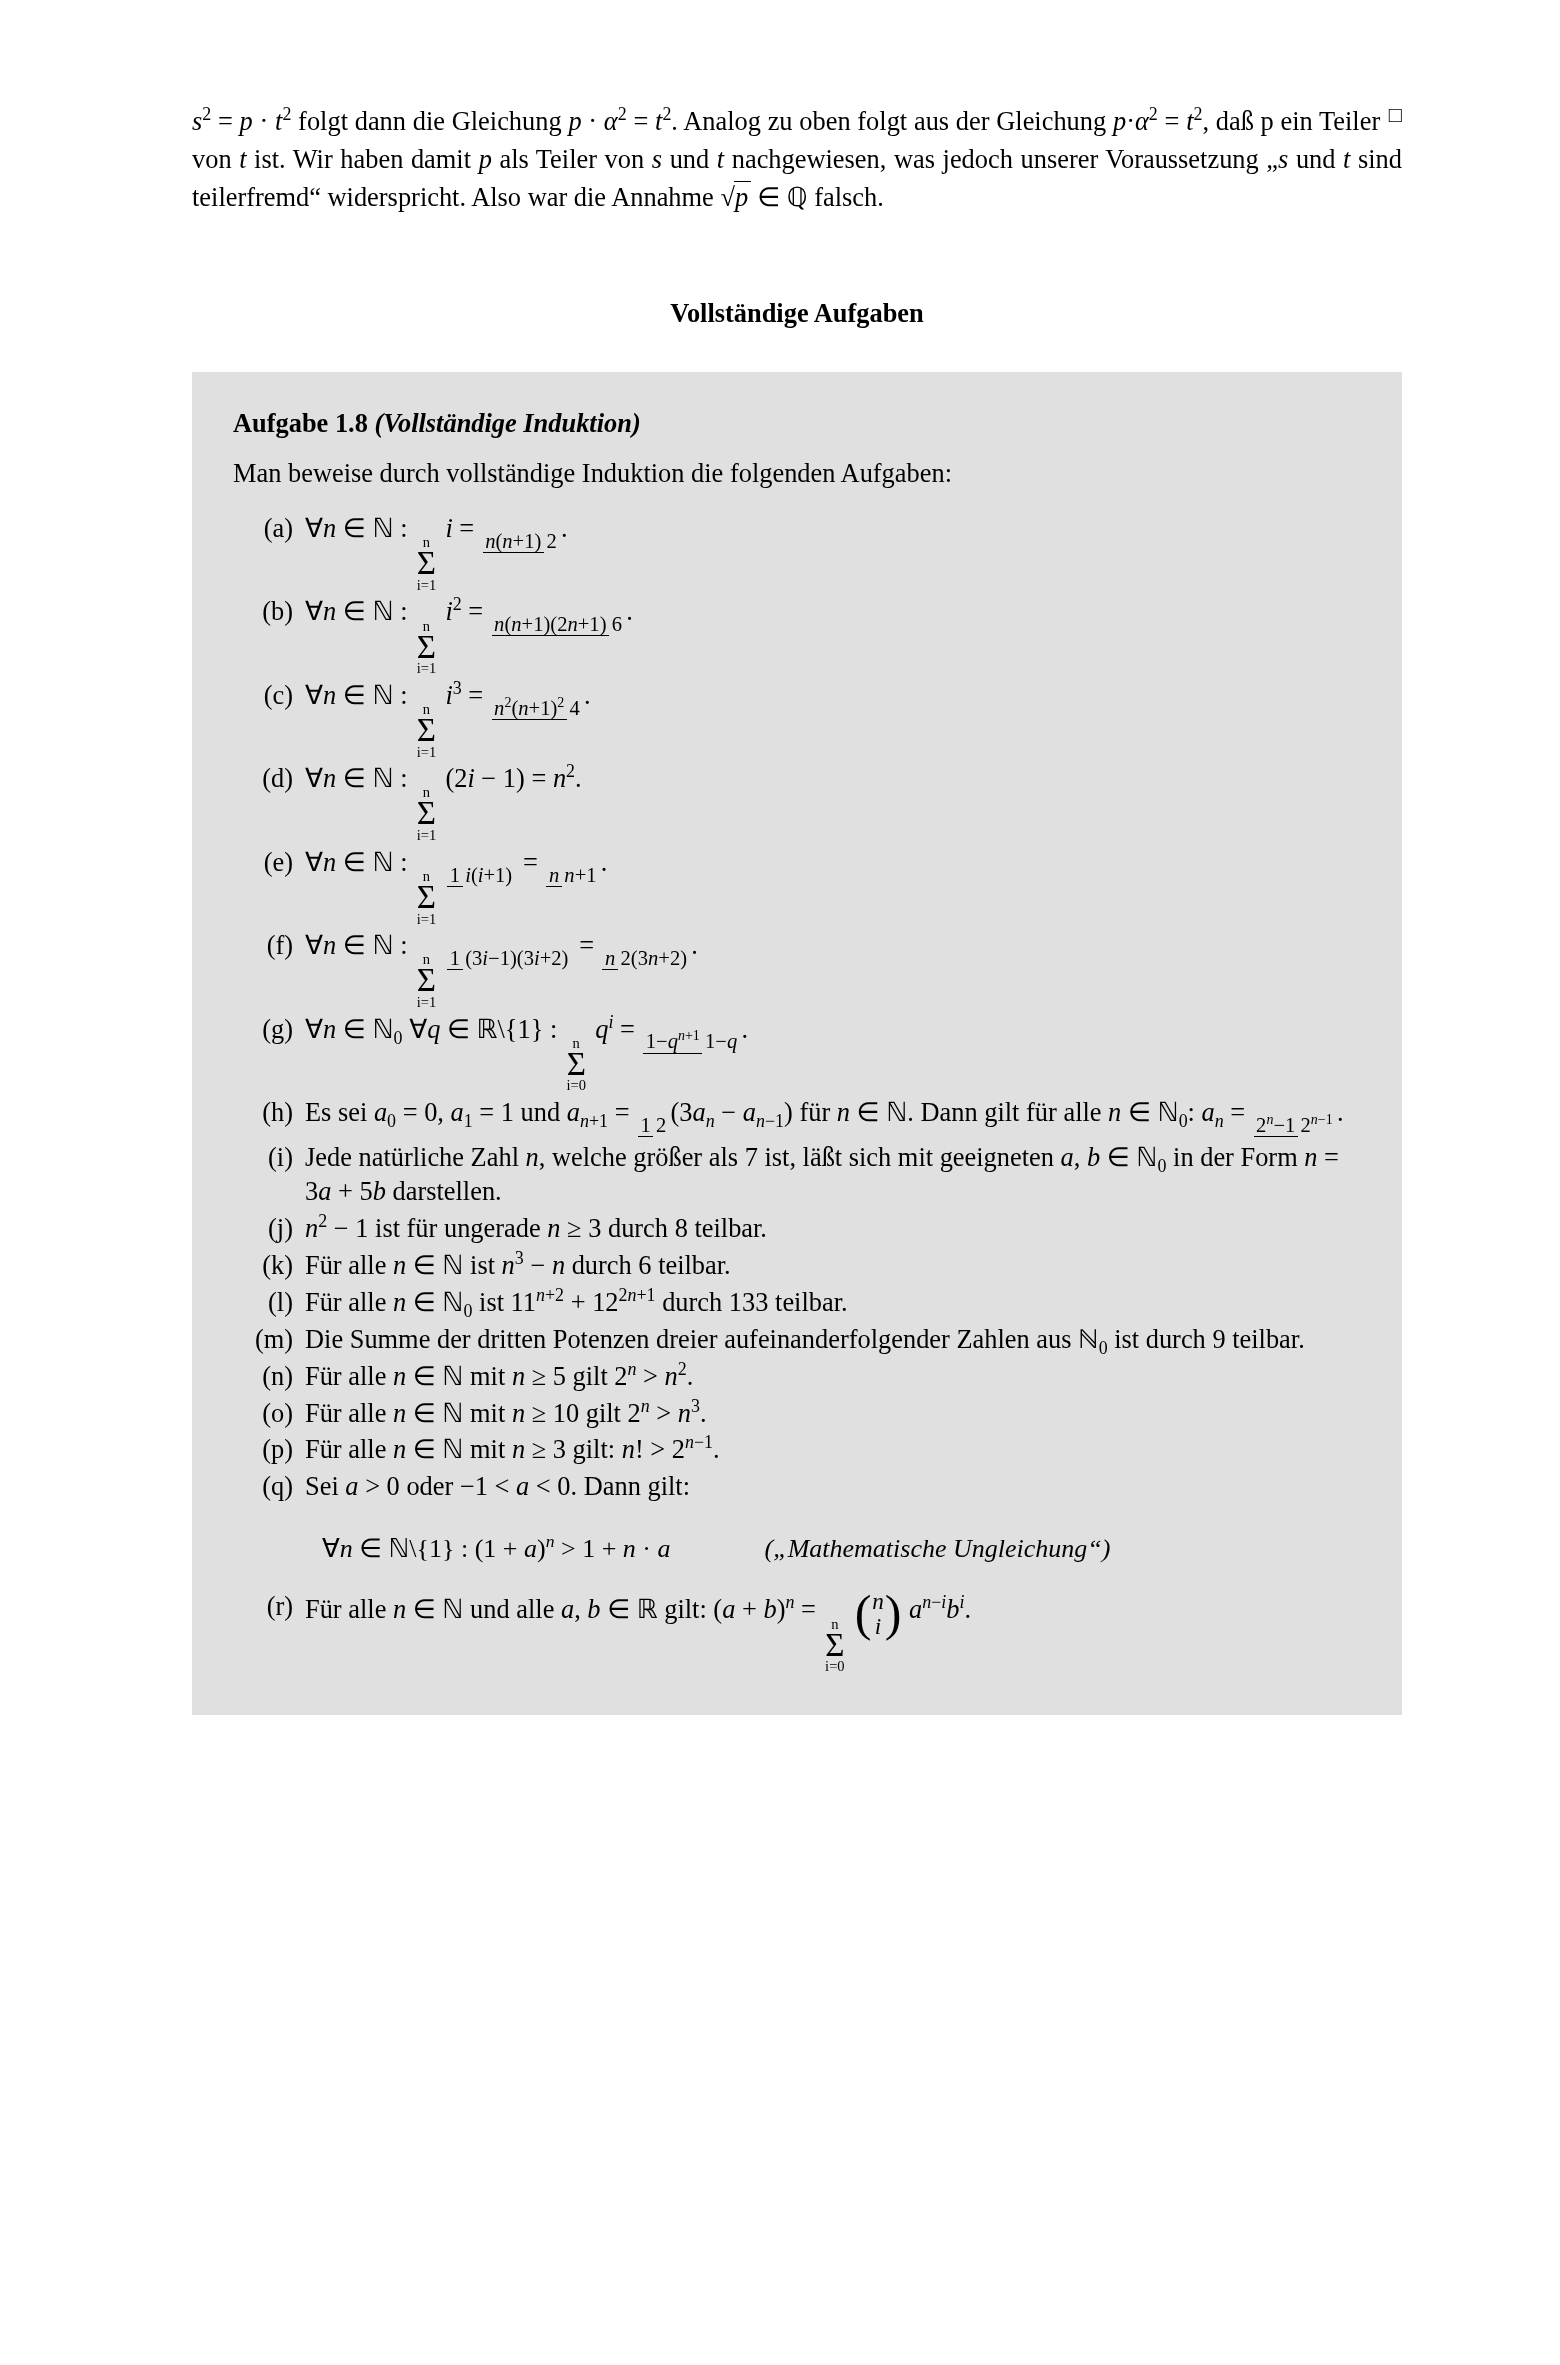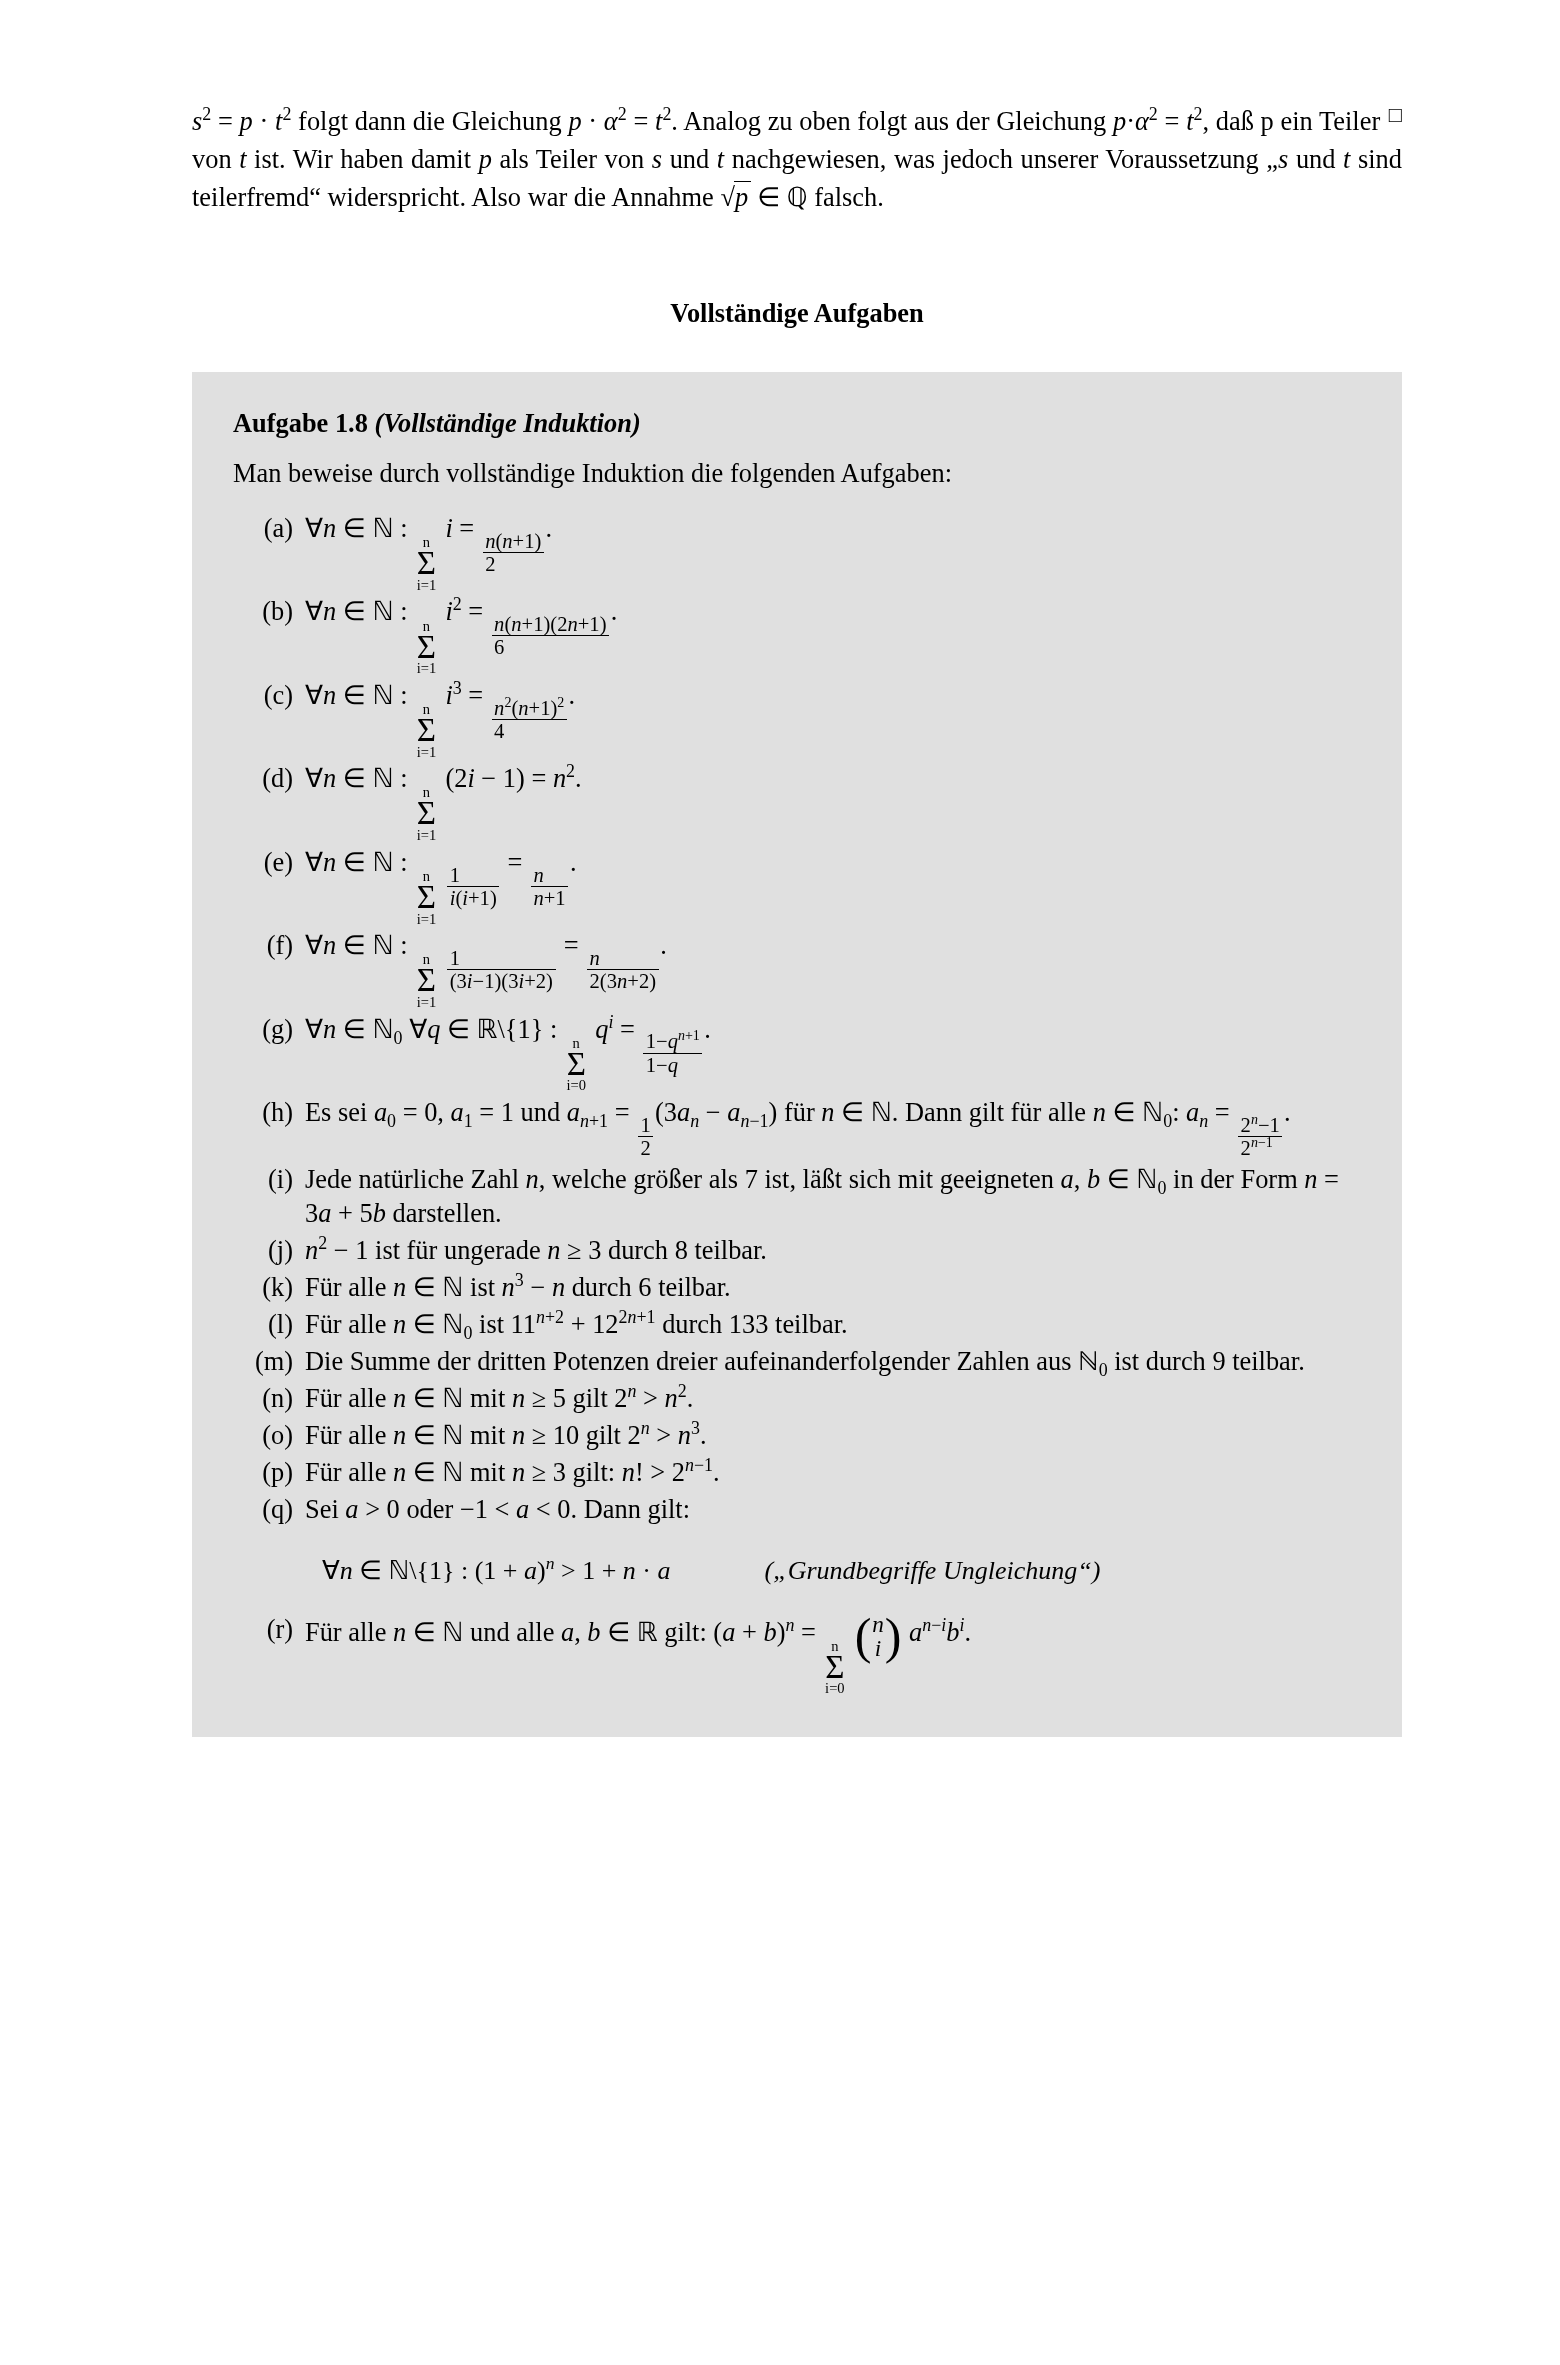--- a/index.html
+++ b/index.html
@@ -99,22 +99,23 @@
     padding-right: 12px;
     box-sizing: border-box;
   }
   ol.items > li .txt {
     flex: 1;
   }
   .mathi { font-style: italic; }
   
   .frac {
     display: inline-flex;
-    flex-direction: column;
+    flex-direction: row;
     vertical-align: -0.52em;
+    text-align: center;
     font-size: 0.78em;
     line-height: 1.08;
     margin: 0 1.7px;
   }
   .frac .num { border-bottom: 1.1px solid #000; padding: 0 2.6px; }
   .frac .den { padding: 0 2.6px; }
   .sumop {
     display: inline-flex;
     flex-direction: column;
     align-items: center;
@@ -385,21 +386,21 @@
           <span class="txt">
             Sei <span class="mathi">a</span> &gt; 0 oder −1 &lt; <span class="mathi">a</span> &lt; 0. Dann gilt:
           </span>
         </li>
       </ol>
 
       <div class="bern">
         <span class="lhs">
           ∀<span class="mathi">n</span> ∈ ℕ\{1} : (1 + <span class="mathi">a</span>)<sup><span class="mathi">n</span></sup> &gt; 1 + <span class="mathi">n</span> · <span class="mathi">a</span>
         </span>
-        <span class="rhs">(„Grundbegriffe Ungleichung“)</span>
+        <span class="rhs">(„Mathematische Ungleichung“)</span>
       </div>
 
       <ol class="items item-r">
         <li>
           <span class="lbl">(r)</span>
           <span class="txt">
             Für alle <span class="mathi">n</span> ∈ ℕ und alle <span class="mathi">a</span>, <span class="mathi">b</span> ∈ ℝ gilt: (<span class="mathi">a</span> + <span class="mathi">b</span>)<sup><span class="mathi">n</span></sup> =
             <span class="sumop">
                 <span class="top">n</span>
                 <span class="sig">Σ</span>

